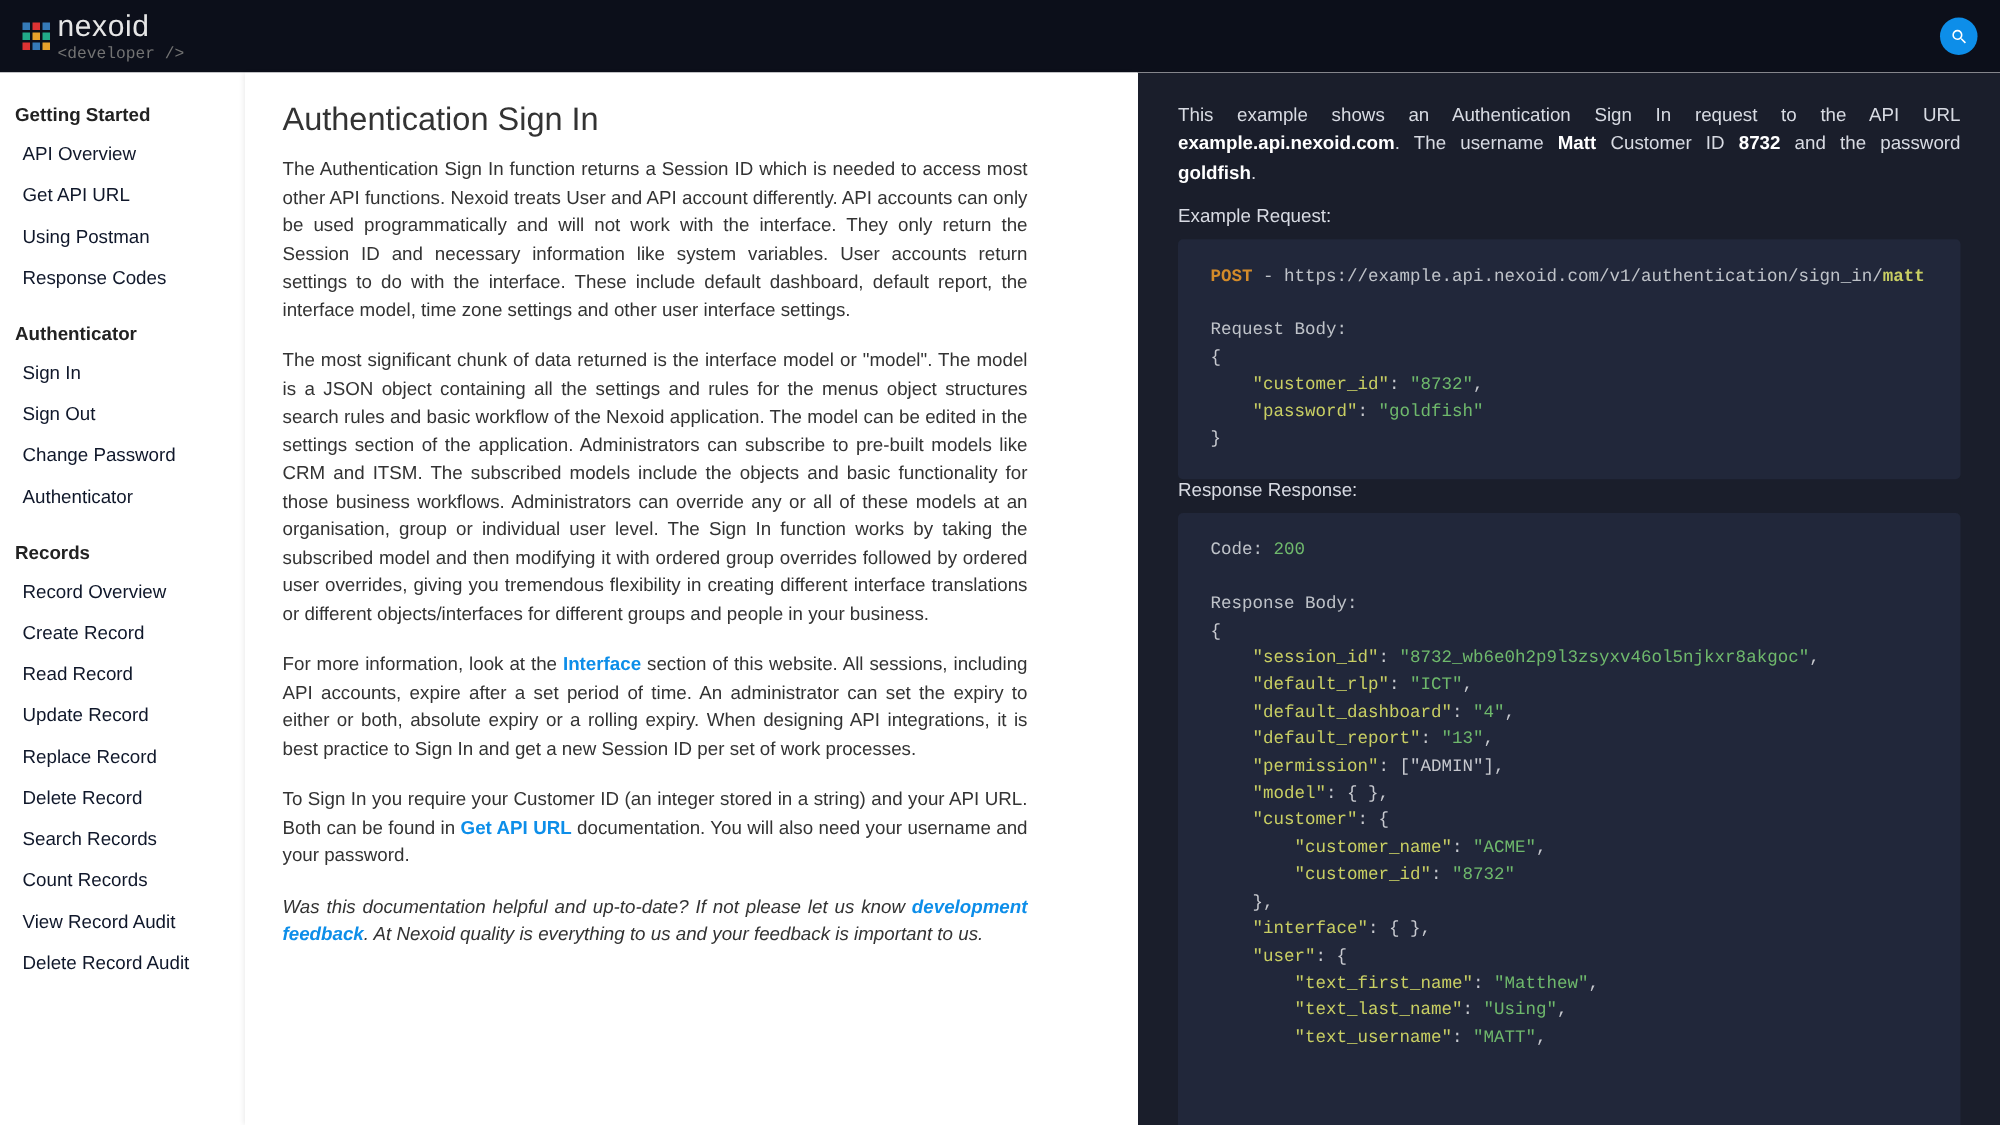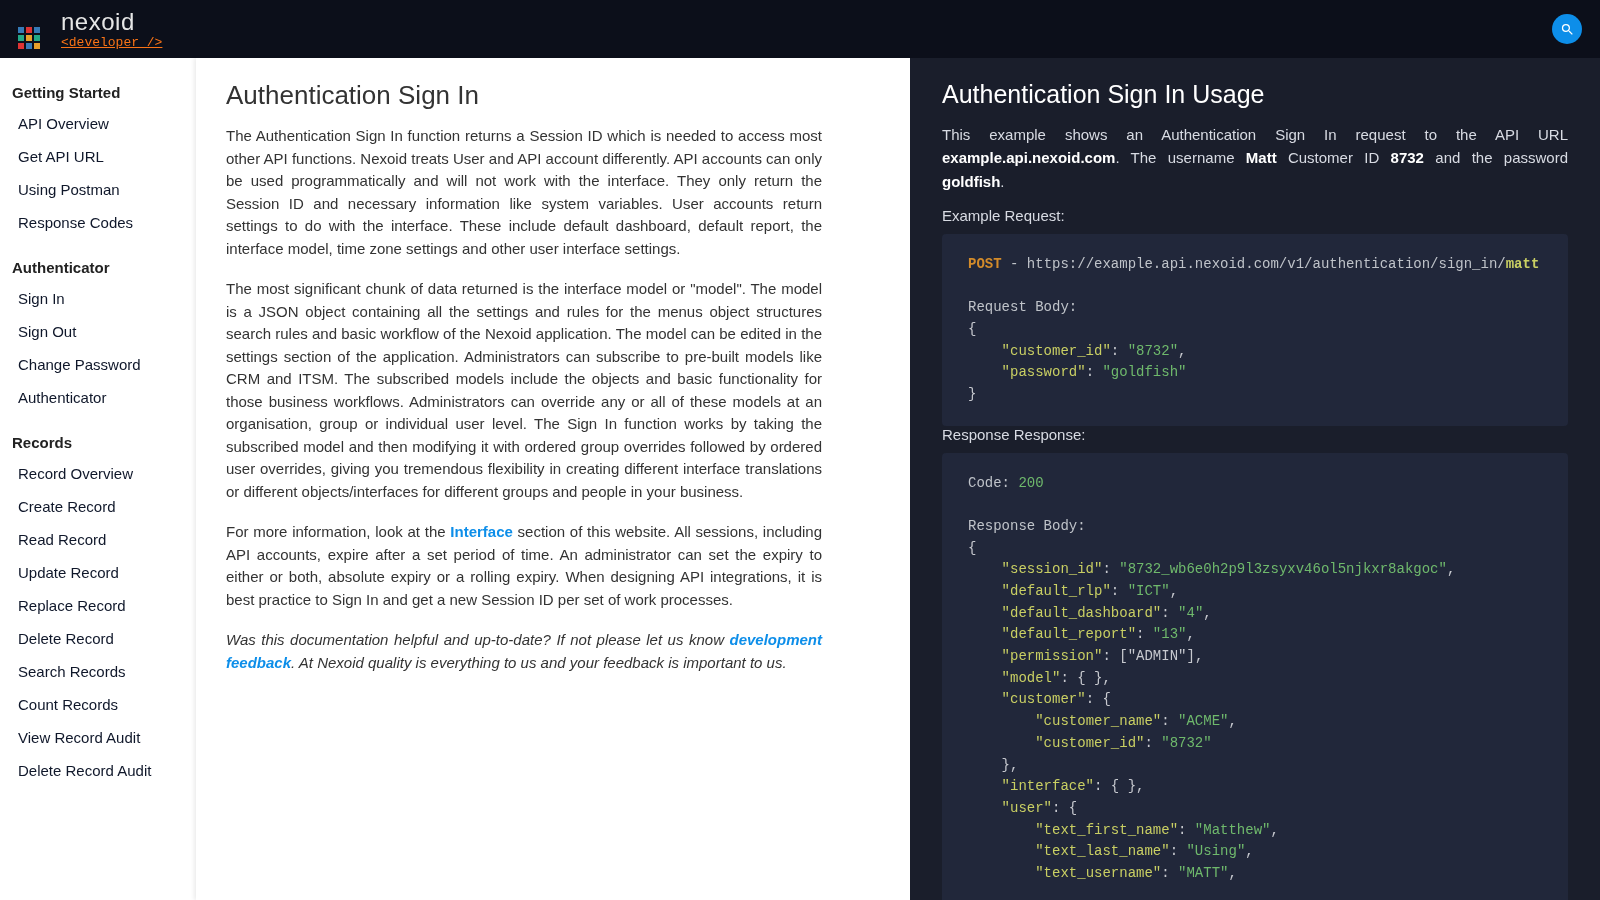--- a/index.html
+++ b/index.html
@@ -18,22 +18,22 @@
   .header {
     height: 58px;
     background: #0c0f1a;
     display: flex;
     align-items: center;
     justify-content: space-between;
     padding: 0 18px;
   }
   .logo-block {
     display: flex;
-    align-items: flex-end;
-    gap: 21px;
+    align-items: center;
+    gap: 6px;
   }
   .logo-swatch {
     display: grid;
     grid-template-columns: repeat(3, 6px);
     grid-template-rows: repeat(3, 6px);
     gap: 2px;
   }
   .logo-swatch span { width: 6px; height: 6px; }
   .logo-text {
     display: flex;
@@ -42,23 +42,22 @@
   }
   .logo-main {
     font-family: Verdana, sans-serif;
     font-size: 24px;
     letter-spacing: 0.5px;
     color: #e6e6e6;
   }
   .logo-sub {
     font-family: "Courier New", monospace;
     font-size: 13px;
-    color: #f97316;
+    color: #737373;
     margin-top: 2px;
-    text-decoration: underline;
   }
   .search-btn {
     width: 30px; height: 30px;
     background: #0d8ee9;
     border-radius: 50%;
     display: flex; align-items: center; justify-content: center;
     cursor: pointer;
   }
   .search-btn svg { width: 15px; height: 15px; fill: #fff; }
 
@@ -210,27 +209,29 @@
       <div class="nav-item">Delete Record Audit</div>
     </div>
 
   <div class="doc-col">
     <h1 class="doc-title">Authentication Sign In</h1>
     <p>The Authentication Sign In function returns a Session ID which is needed to access most other API functions. Nexoid treats User and API account differently. API accounts can only be used programmatically and will not work with the interface. They only return the Session ID and necessary information like system variables. User accounts return settings to do with the interface. These include default dashboard, default report, the interface model, time zone settings and other user interface settings.</p>
     <p>The most significant chunk of data returned is the interface model or "model". The model is a JSON object containing all the settings and rules for the menus object structures search rules and basic workflow of the Nexoid application. The model can be edited in the settings section of the application. Administrators can subscribe to pre-built models like CRM and ITSM. The subscribed models include the objects and basic functionality for those business workflows. Administrators can override any or all of these models at an organisation, group or individual user level. The Sign In function works by taking the subscribed model and then modifying it with ordered group overrides followed by ordered user overrides, giving you tremendous flexibility in creating different interface translations or different objects/interfaces for different groups and people in your business.</p>
     <p>
       <span>For more information, look at the </span><a href="#" class="bold">Interface</a><span> section of this website. All sessions, including API accounts, expire after a set period of time. An administrator can set the expiry to either or both, absolute expiry or a rolling expiry. When designing API integrations, it is best practice to Sign In and get a new Session ID per set of work processes.</span>
     </p>
+    <p>
+      <span>To Sign In you require your Customer ID (an integer stored in a string) and your API URL. Both can be found in </span><a href="#" class="bold">Get API URL</a><span> documentation. You will also need your username and your password.</span>
+    </p>
     <p class="feedback">
       <span>Was this documentation helpful and up-to-date? If not please let us know </span><a href="#" class="bold">development feedback</a><span>. At Nexoid quality is everything to us and your feedback is important to us.</span>
     </p>
   </div>
 
   <div class="usage-col">
-    <h2 class="usage-title">Authentication Sign In Usage</h2>
     <p>
       <span>This example shows an Authentication Sign In request to the API URL </span><b>example.api.nexoid.com</b><span>. The username </span><b>Matt</b><span> Customer ID </span><b>8732</b><span> and the password </span><b>goldfish</b><span>.</span>
     </p>
     <span class="sub-label">Example Request:</span>
 <div class="code-block"><span class="tok-method">POST</span><span class="tok-label"> - </span><span class="tok-url">https://example.api.nexoid.com/v1/authentication/sign_in/</span><span class="tok-user">matt</span>
 
 <span class="tok-label">Request Body:</span>
 <span class="tok-punc">{</span>
     <span class="tok-key">"customer_id"</span><span class="tok-punc">: </span><span class="tok-str">"<span>8732</span>"</span><span class="tok-punc">,</span>
     <span class="tok-key">"password"</span><span class="tok-punc">: </span><span class="tok-str">"<span>goldfish</span>"</span>

